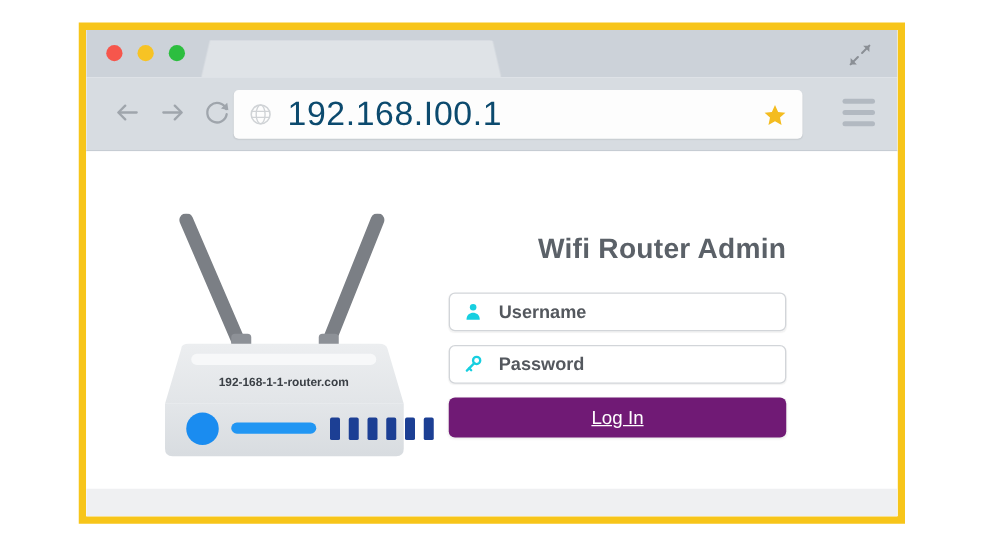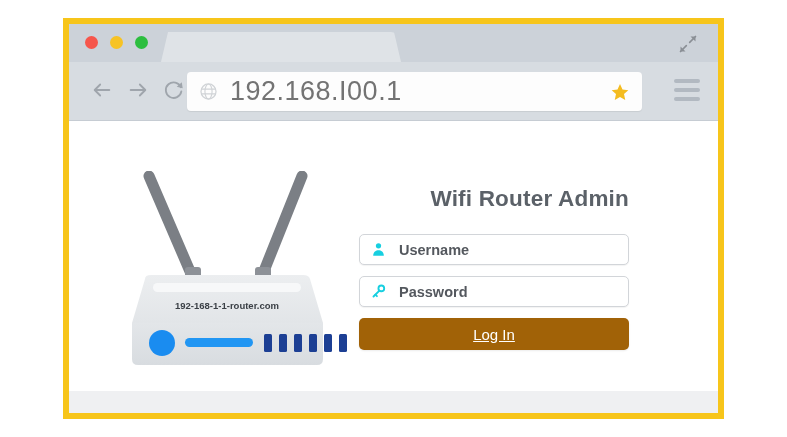--- a/index.html
+++ b/index.html
@@ -112,21 +112,21 @@
     padding: 0 12px;
     box-sizing: border-box;
     box-shadow: 0 1px 1px rgba(0,0,0,.07);
   }
   #globe-icon { width: 19px; height: 19px; flex: 0 0 auto; opacity: .45; }
   #url-text {
     flex: 1 1 auto;
     margin-left: 12px;
     font-size: 27px;
     letter-spacing: .5px;
-    color: #737373;
+    color: #0c4a6e;
     font-family: "Liberation Sans", sans-serif;
     white-space: nowrap;
     overflow: hidden;
   }
   #star-icon { width: 20px; height: 20px; flex: 0 0 auto; }
   #menu-btn {
     position: absolute;
     right: 18px;
     top: 17px;
     width: 26px;
@@ -195,21 +195,21 @@
   }
   .field-icon { width: 15px; height: 15px; flex: 0 0 auto; }
   .field-label {
     margin-left: 13px;
     font-size: 14.5px;
     font-weight: bold;
     color: #54585e;
   }
   #login-btn {
     height: 32px;
-    background: #a16207;
+    background: #701a75;
     border-radius: 5px;
     display: flex;
     align-items: center;
     justify-content: center;
     color: #ffffff;
     font-size: 15px;
     cursor: pointer;
     box-shadow: 0 1px 2px rgba(0,0,0,.08);
     text-decoration: underline;
   }

